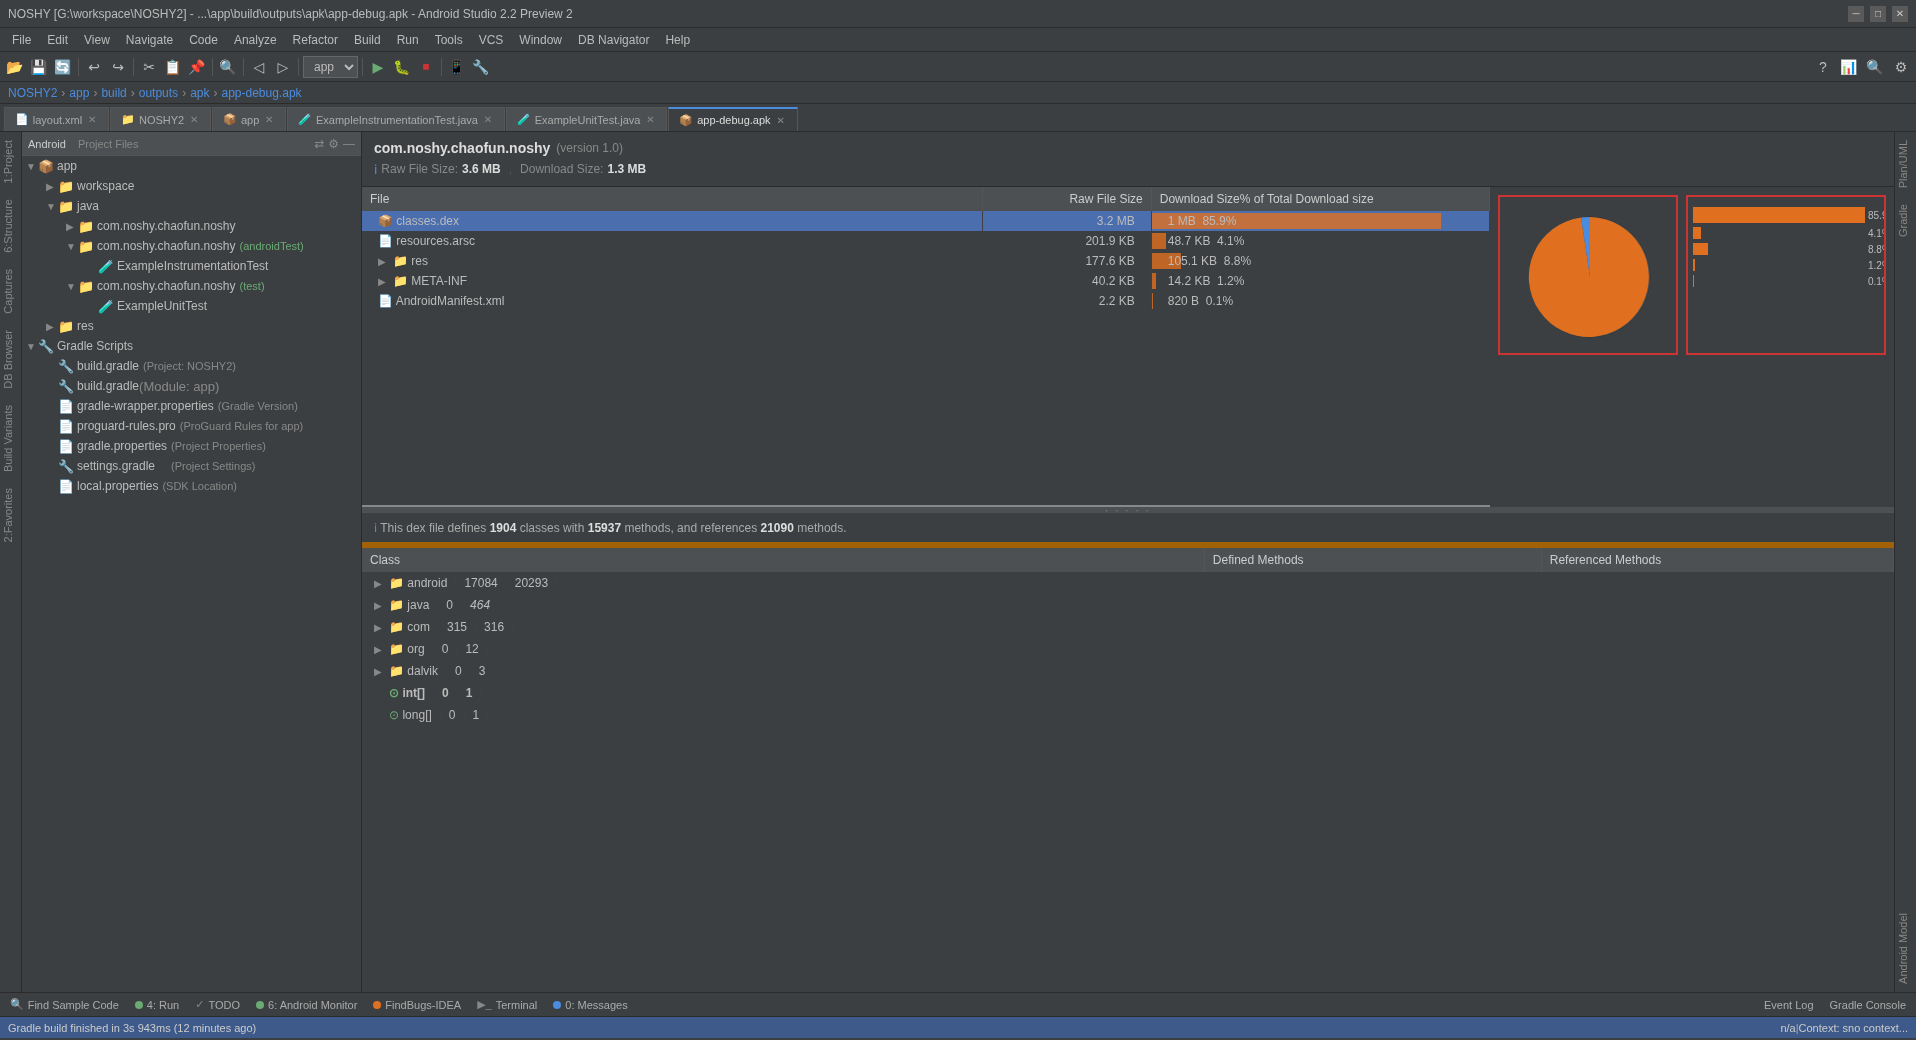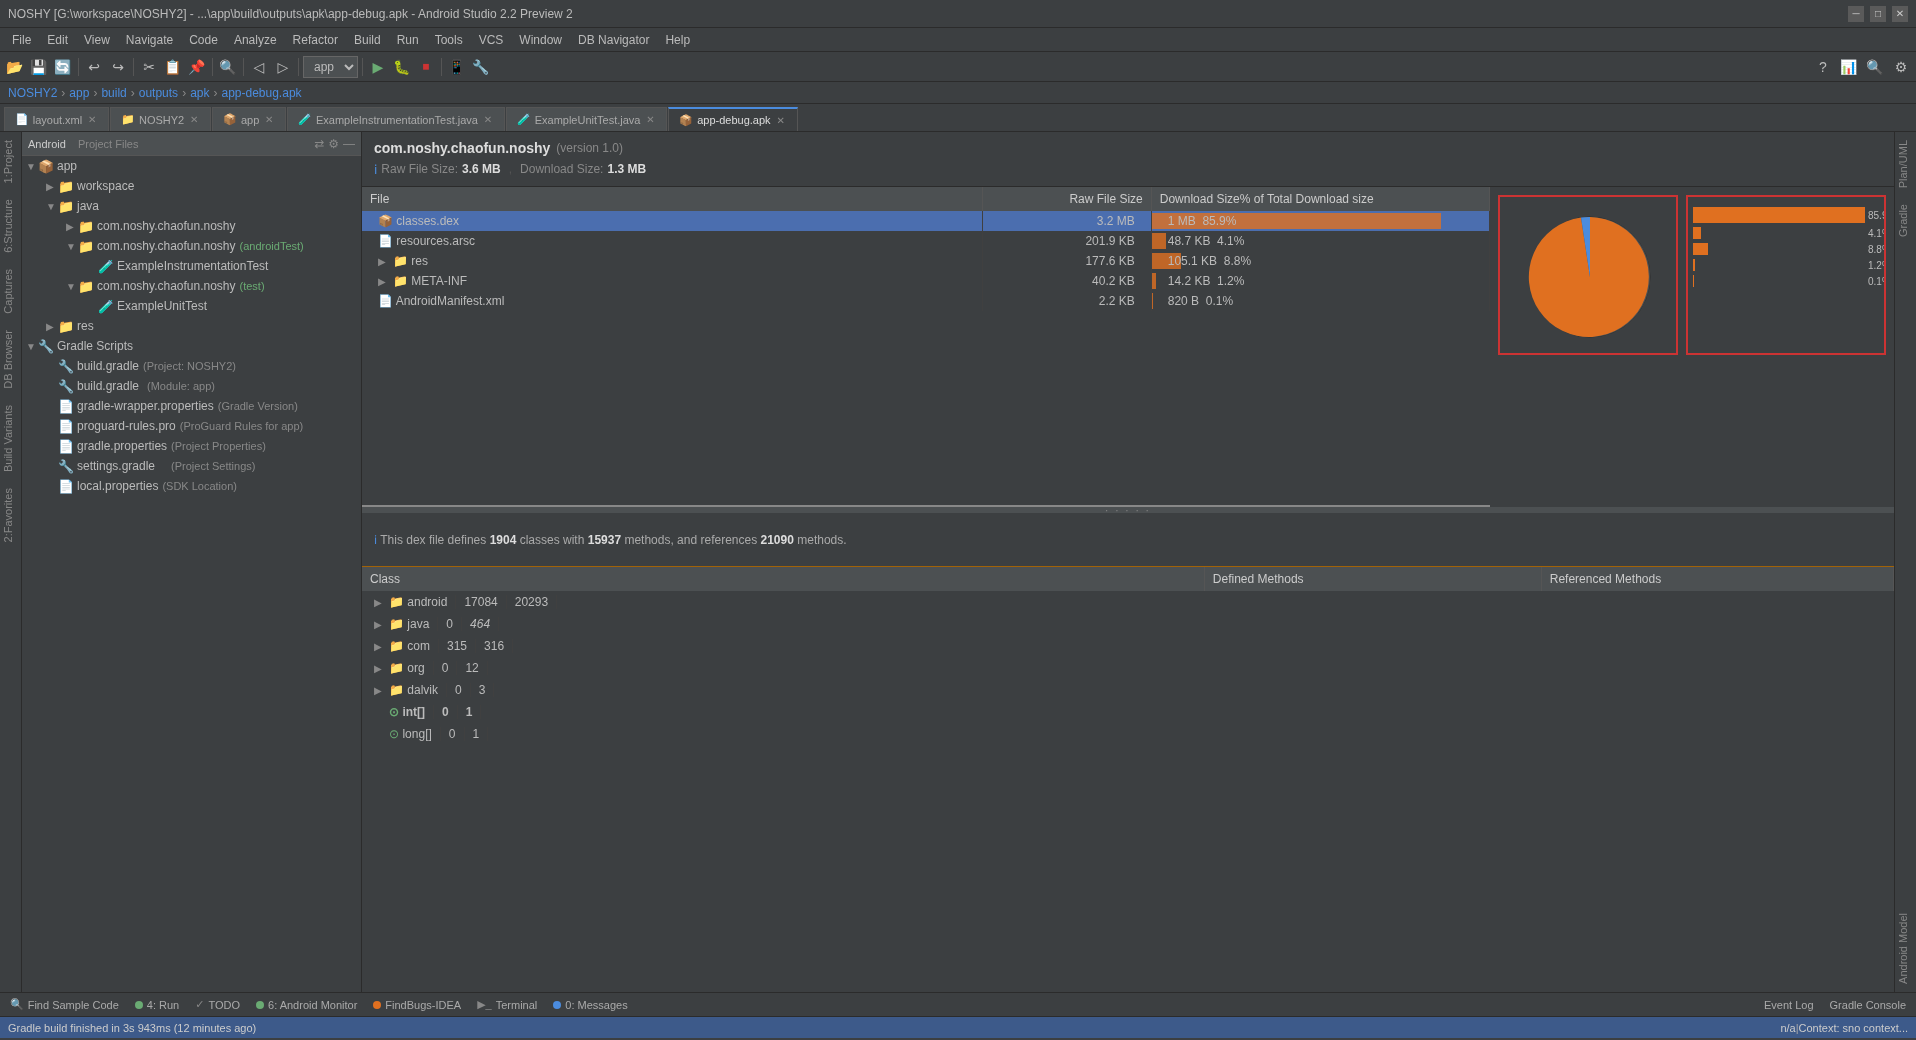--- a/index.html
+++ b/index.html
@@ -532,21 +532,21 @@
     <div class="tree-item" style="padding-left: 24px;">
       <span class="tree-arrow" style="visibility:hidden;">▶</span>
       <span class="tree-icon" style="color:#6aab73;">🔧</span>
       <span>build.gradle</span>
       <span style="color:#888; margin-left:4px; font-size:11px;">(Project: NOSHY2)</span>
     </div>
     <div class="tree-item" style="padding-left: 24px;">
       <span class="tree-arrow" style="visibility:hidden;">▶</span>
       <span class="tree-icon" style="color:#6aab73;">🔧</span>
       <span>build.gradle</span>
-      <span style="color:#888; margin-left:8px; font-size:11px;">(Module: app)</span>
+      <span style="color:#888; margin-left:0; font-size:13px;">(Module: app)</span>
     </div>
     <div class="tree-item" style="padding-left: 24px;">
       <span class="tree-arrow" style="visibility:hidden;">▶</span>
       <span class="tree-icon">📄</span>
       <span>gradle-wrapper.properties</span>
       <span style="color:#888; margin-left:4px; font-size:11px;">(Gradle Version)</span>
     </div>
     <div class="tree-item" style="padding-left: 24px;">
       <span class="tree-arrow" style="visibility:hidden;">▶</span>
       <span class="tree-icon">📄</span>
@@ -693,21 +693,21 @@
             <text x="180" y="88" fill="#bbbbbb" font-size="10">0.1%</text>
           </svg>
         </div>
       </div>
     </div>
 
     <div id="splitter">
       <span class="splitter-dots">· · · · ·</span>
     </div>
 
-    <div id="dex-info" style="padding:18px 12px; font-size:12px; color:#aaa; border-bottom:1px solid #a16207; background:#3c3f41;">
+    <div id="dex-info" style="padding:6px 12px; font-size:12px; color:#aaa; border-bottom:6px solid #a16207; background:#3c3f41;">
       <span style="color:#4b8cde;">ℹ</span>
       <span> This dex file defines </span>
       <strong style="color:#ddd;">1904</strong>
       <span> classes with </span>
       <strong style="color:#ddd;">15937</strong>
       <span> methods, and references </span>
       <strong style="color:#ddd;">21090</strong>
       <span> methods.</span>
     </div>
 

